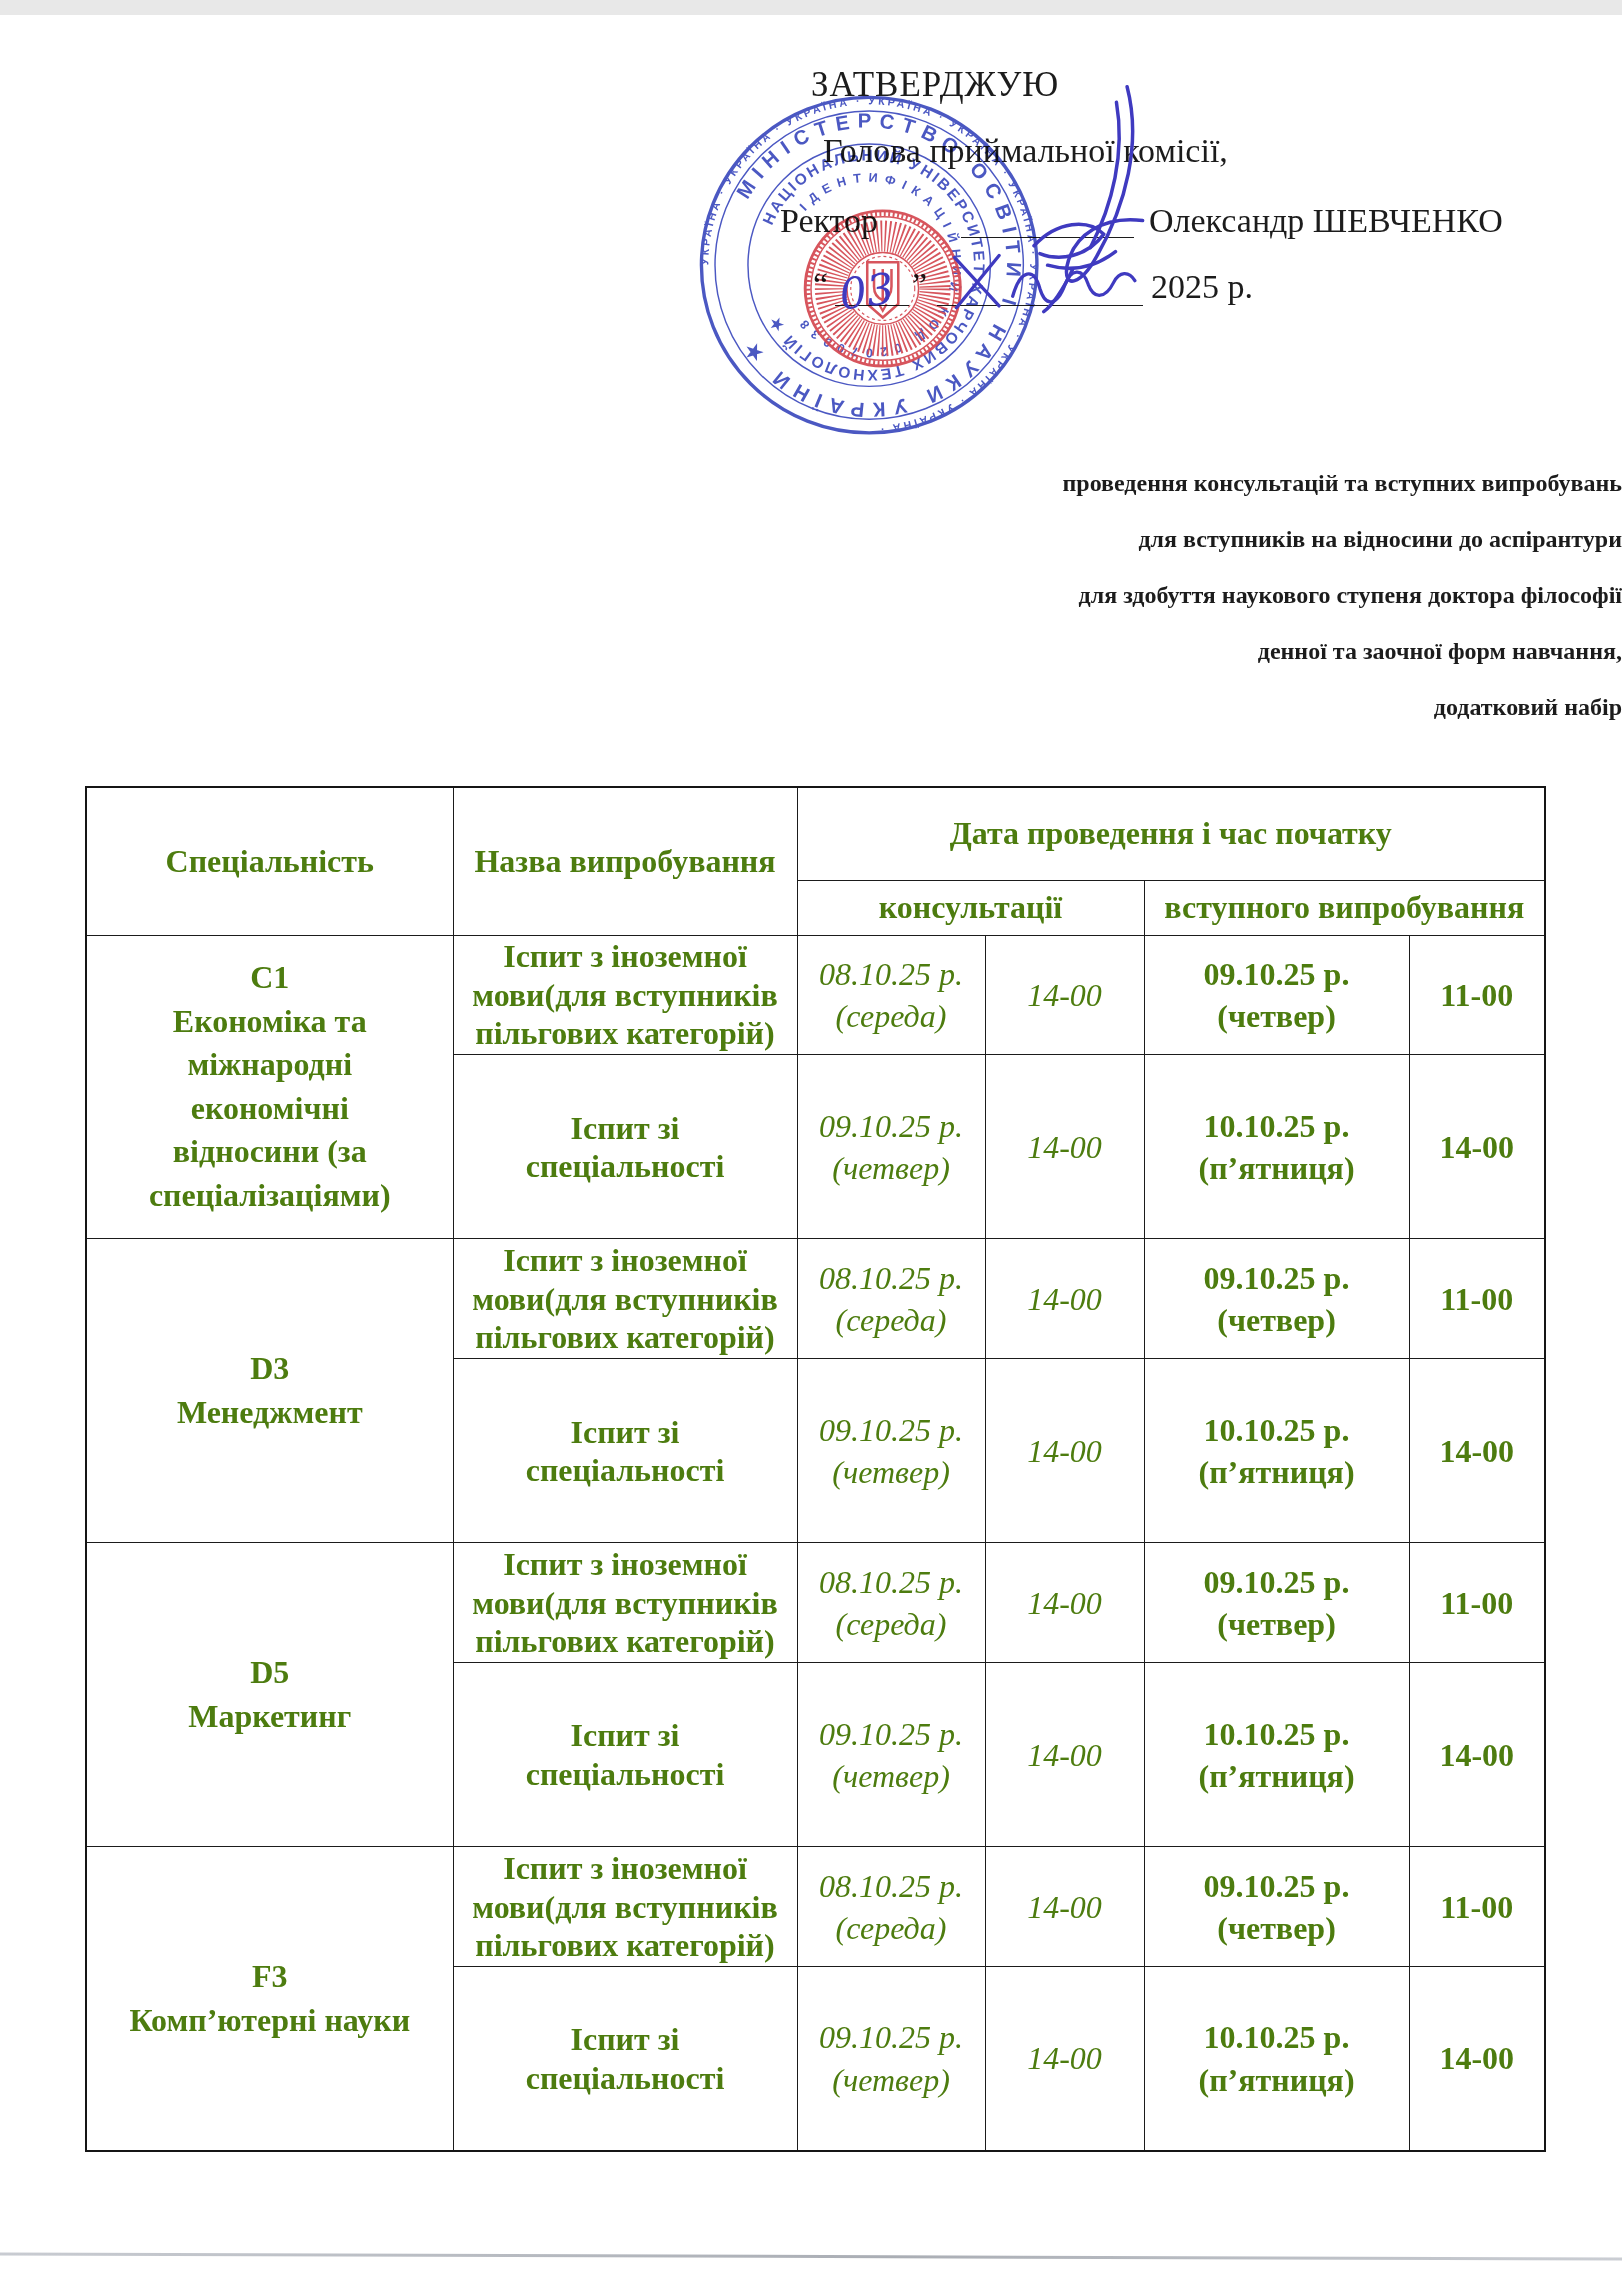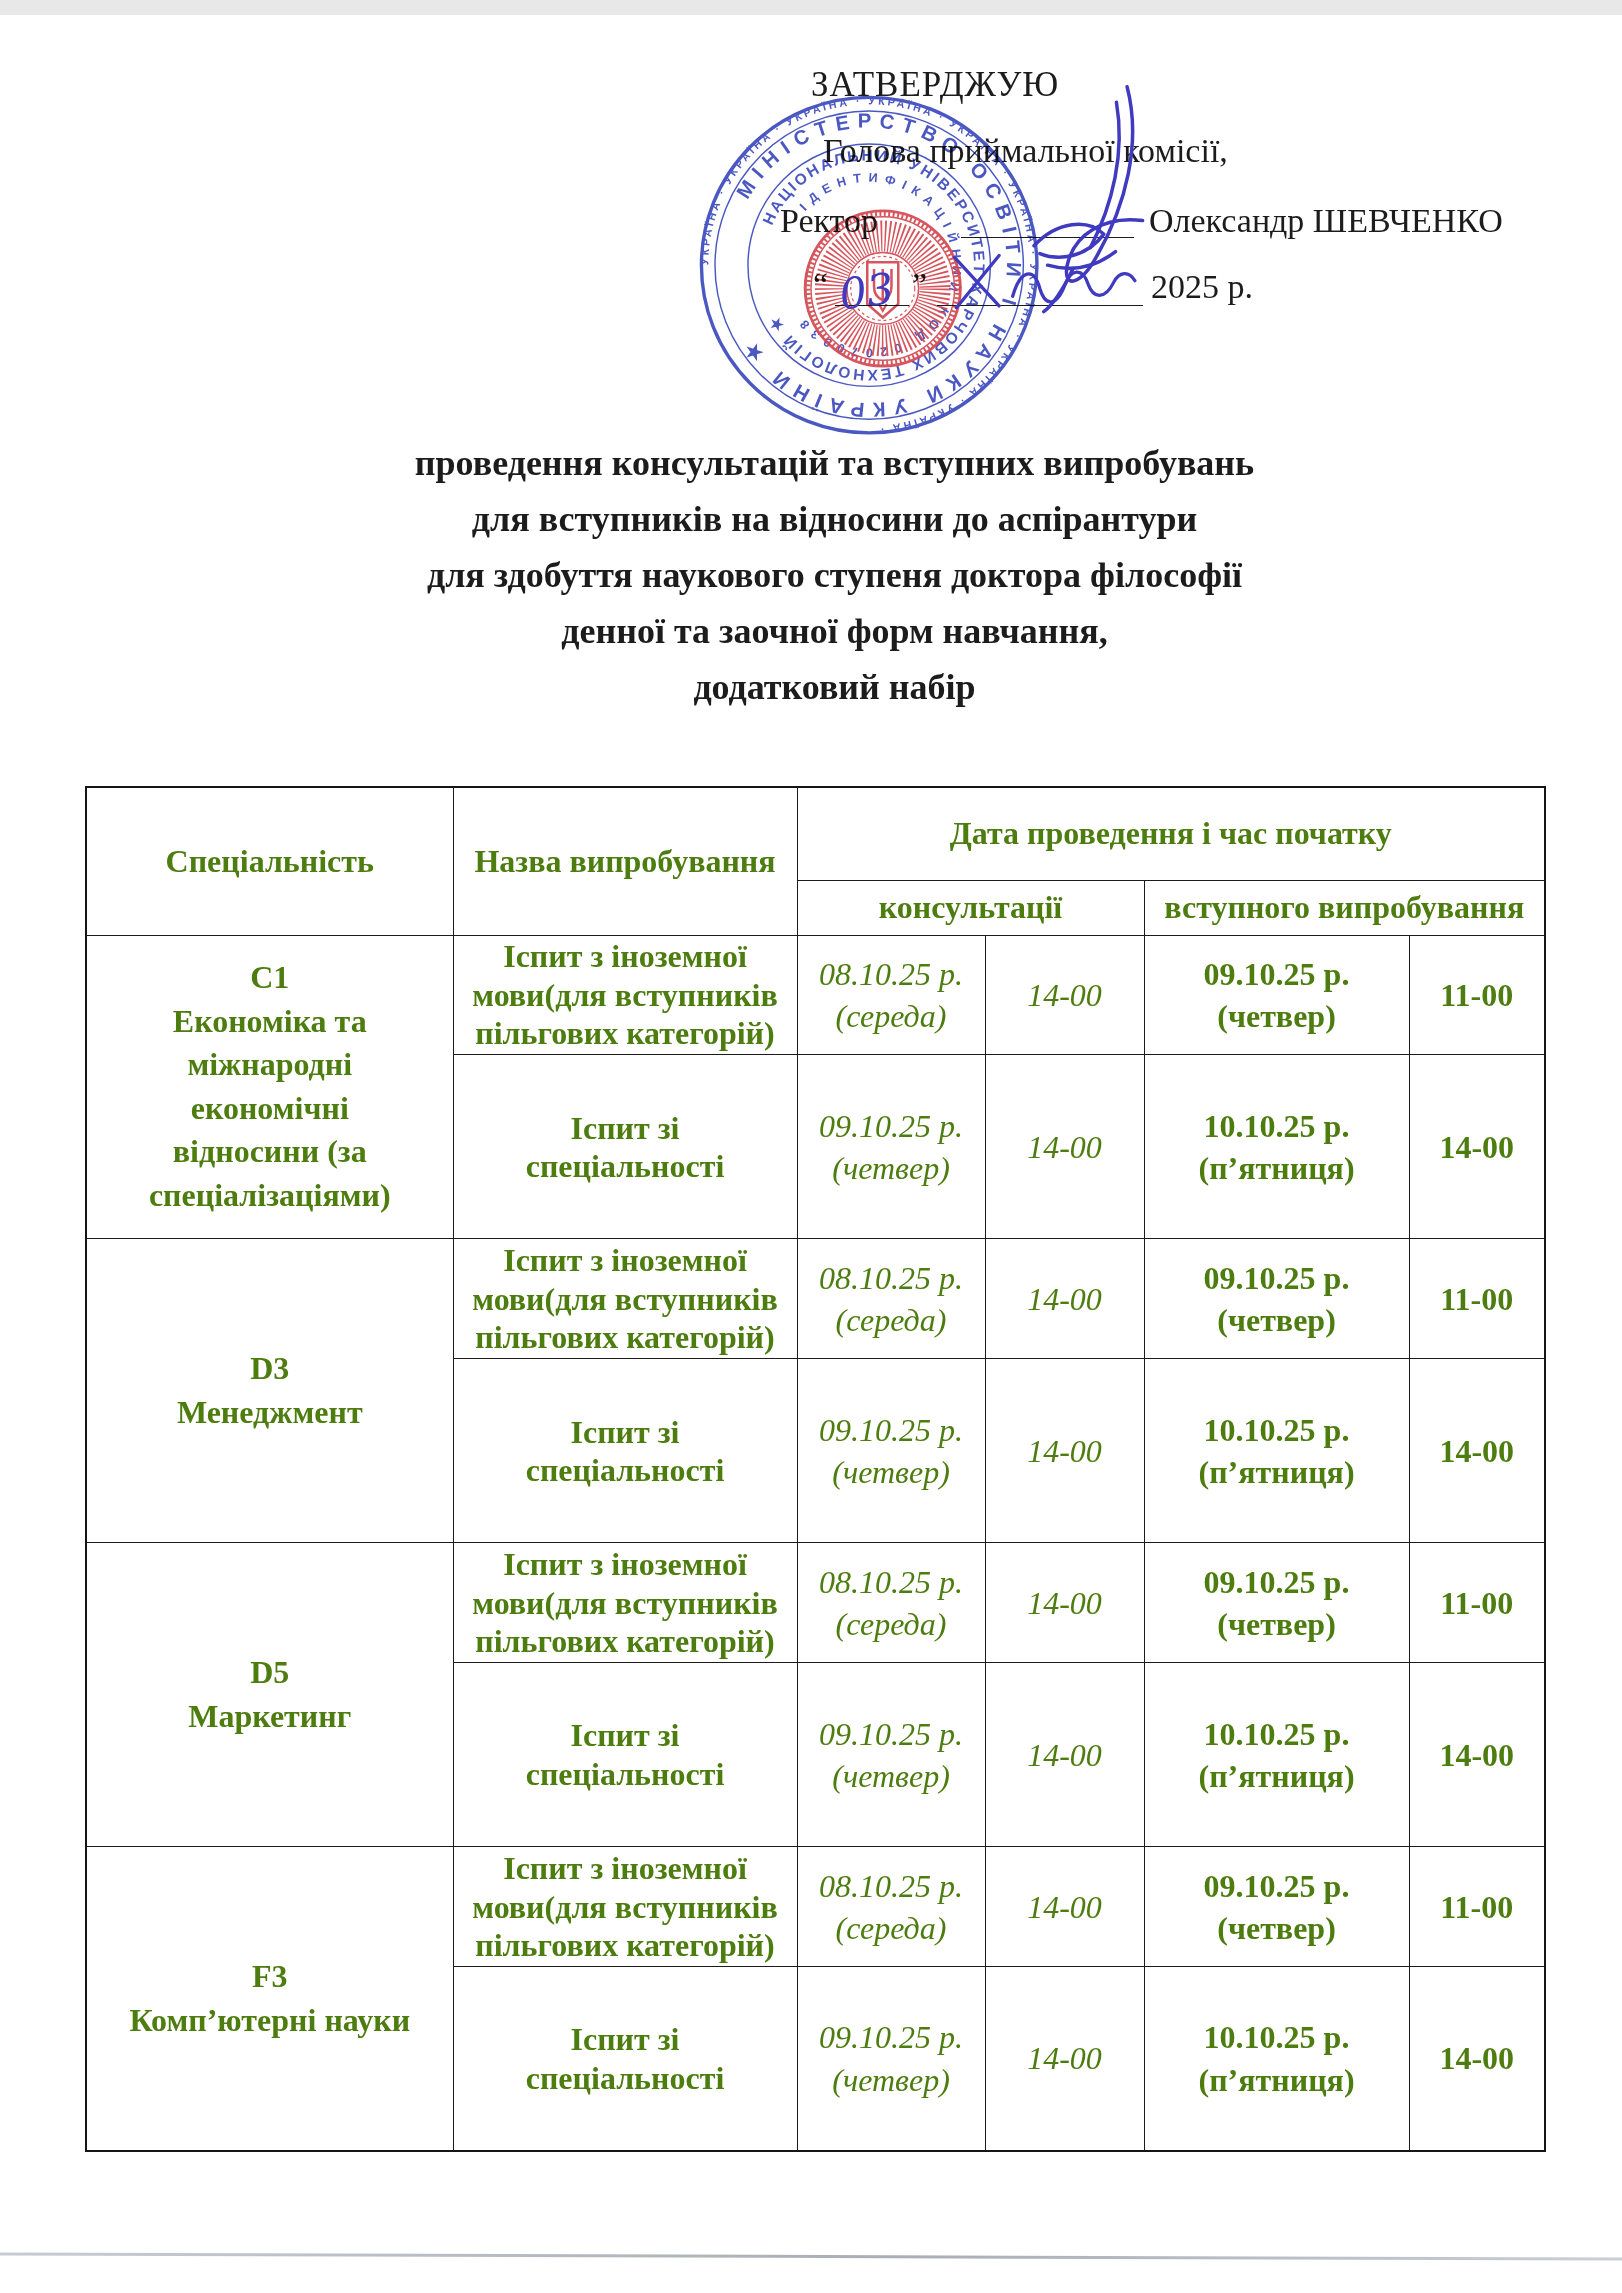--- a/index.html
+++ b/index.html
@@ -19,22 +19,22 @@
   .blank-day{left:835px;top:251px;width:74px;height:39px;border-bottom:1.9px solid #1c1c1c;}
   .q2{left:912px;top:251px;font-size:34px;}
   .blank-month{left:937px;top:251px;width:206px;height:39px;border-bottom:1.9px solid #1c1c1c;}
   .year-text{left:1151px;top:253px;font-size:34px;}
   
   .doc-heading{
     position:absolute;left:47px;right:0;top:377px;text-align:center;
     font-size:37px;font-weight:bold;letter-spacing:1.9px;
   }
   .title-lines{
-    position:absolute;left:47px;right:0;top:420px;text-align:center;
-    font-size:36px;font-weight:bold;line-height:56px;
+    position:absolute;left:47px;right:0;top:440px;text-align:right;
+    font-size:24px;font-weight:bold;line-height:56px;
   }
   
   table.schedule{
     position:absolute;left:85px;top:771px;width:1459px;
     border-collapse:collapse;table-layout:fixed;
     font-size:32px;color:#4d7c0f;
   }
   table.schedule th,table.schedule td{
     border:1.9px solid #1b1b1b;vertical-align:middle;text-align:center;
     padding:1.9px 5.8px;overflow:hidden;

